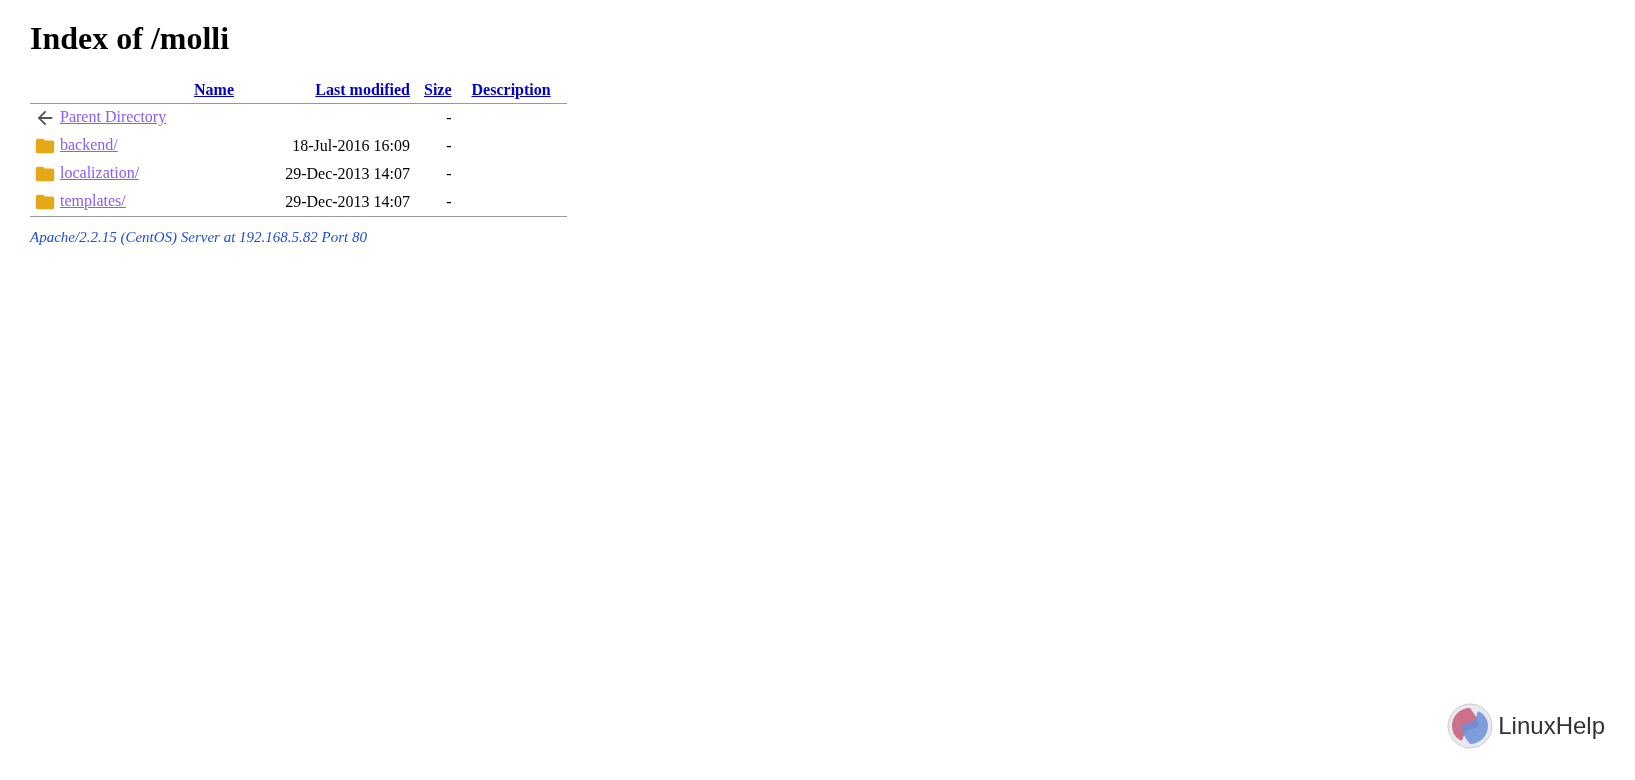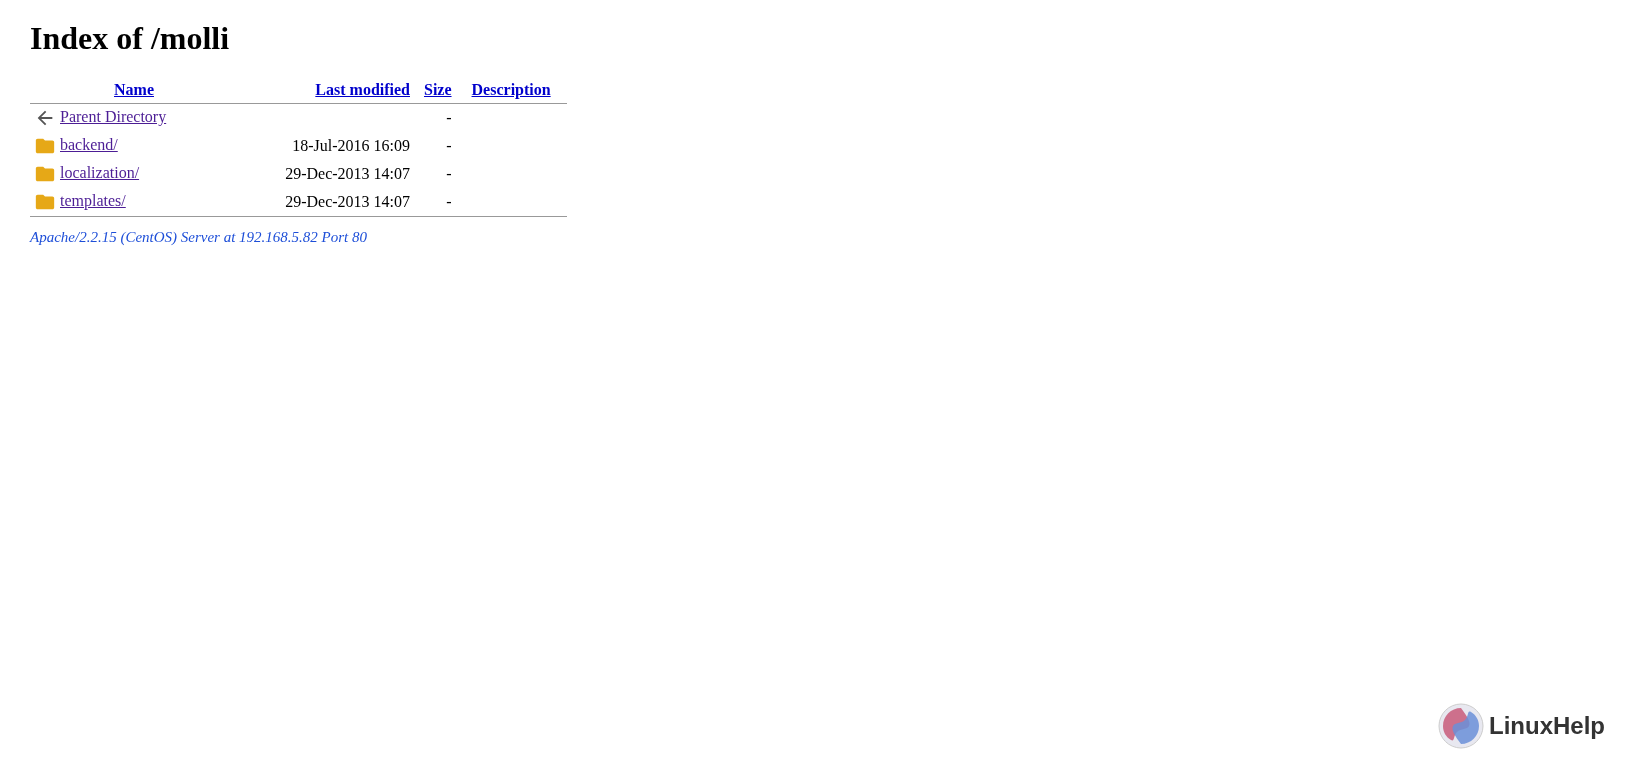--- a/index.html
+++ b/index.html
@@ -13,21 +13,21 @@
     h1 {
       font-size: 2rem;
       font-weight: bold;
       margin-bottom: 20px;
     }
     table {
       border-collapse: collapse;
       min-width: 500px;
     }
     th {
-      text-align: center;
+      text-align: right;
       padding: 4px 16px 4px 4px;
       font-weight: bold;
       color: #00c;
       white-space: nowrap;
     }
     th a {
       color: #00c;
       text-decoration: underline;
     }
     td {
@@ -37,39 +37,39 @@
     }
     .hr-row td {
       padding: 0;
     }
     .hr-line {
       border: none;
       border-top: 1px solid #999;
       width: 100%;
     }
     a {
-      color: #4c1d95;
+      color: #8b5cf6;
     }
     .footer-text {
       margin-top: 12px;
       font-style: italic;
       font-size: 15px;
       color: #1d4ed8;
     }
     .linuxhelp-logo {
       position: fixed;
       bottom: 30px;
       right: 30px;
       display: flex;
       align-items: center;
       gap: 4px;
     }
     .linuxhelp-logo-text {
       font-size: 1.5rem;
-      font-weight: bold;
+      font-weight: normal;
       color: #333;
       font-family: Arial, sans-serif;
     }
     .linuxhelp-logo-icon {
       width: 48px;
       height: 48px;
     }
     td.name-cell {
       min-width: 220px;
     }

